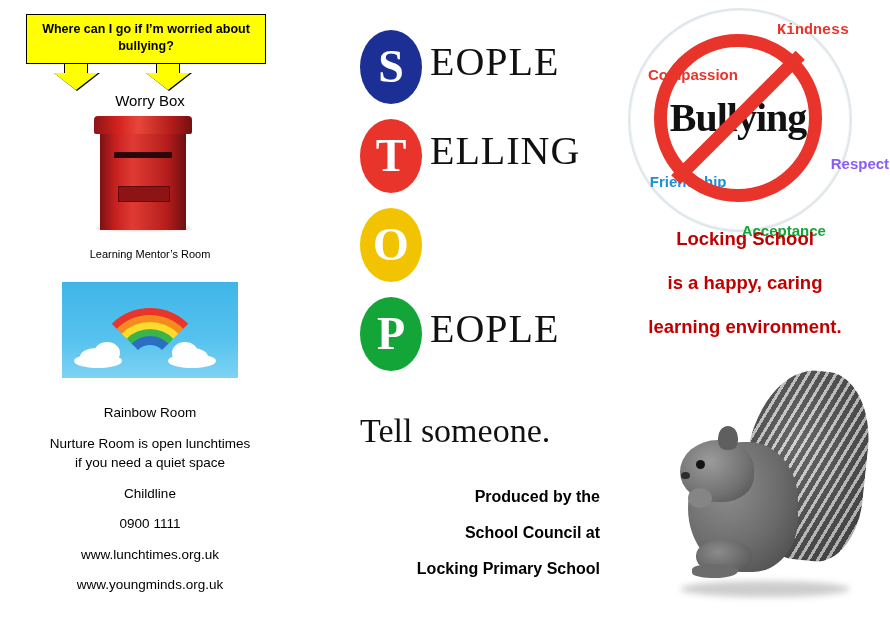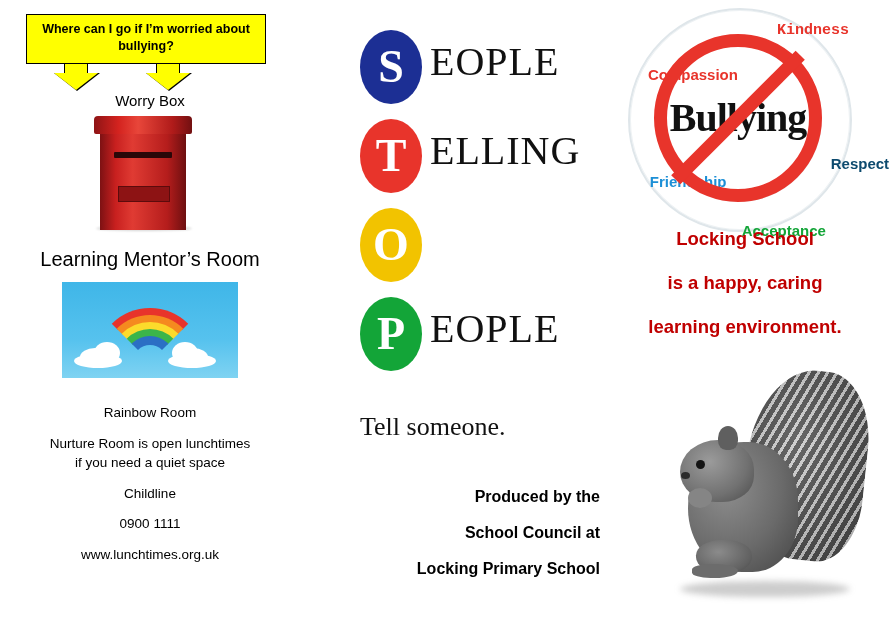--- a/index.html
+++ b/index.html
@@ -167,21 +167,21 @@
     border-radius: 50%;
     filter: blur(1px);
   }
 
   .mentor-label {
     position: absolute;
     left: 0;
     top: 248px;
     width: 300px;
     text-align: center;
-    font-size: 20px;
+    font-size: 11px;
   }
 
   
   .rainbow-pic {
     position: absolute;
     left: 62px;
     top: 282px;
     width: 176px;
     height: 96px;
     background: linear-gradient(to bottom, #3fb6e8 0%, #56c2ee 60%, #7fd3f2 100%);
@@ -266,21 +266,21 @@
     font-size: 40px;
     color: #111;
     letter-spacing: 1px;
   }
 
   .tell-someone {
     position: absolute;
     left: 60px;
     top: 412px;
     font-family: "Liberation Serif", serif;
-    font-size: 26px;
+    font-size: 34px;
     color: #111;
   }
 
   .produced {
     position: absolute;
     left: 0;
     top: 488px;
     width: 300px;
     text-align: right;
   }
@@ -529,20 +529,21 @@
       <div class="cloud cloud-r3"></div>
     </div>
 
     <div class="left-text-block">
       <div class="line">Rainbow Room</div>
       <div class="line tight" style="margin-bottom:2px">Nurture Room is open lunchtimes</div>
       <div class="line">if you need a quiet space</div>
       <div class="line">Childline</div>
       <div class="line">0900 1111</div>
       <div class="line">www.lunchtimes.org.uk</div>
+      <div class="line">www.youngminds.org.uk</div>
     </div>
   </div>
 
   <div class="col col-mid">
 
     <div class="stop-list">
       <div class="stop-row">
         <div class="stop-badge badge-s">S</div>
         <div class="stop-rest">EOPLE</div>
       </div>
@@ -574,21 +575,21 @@
       <div class="nb-ring"></div>
       <div class="nb-inner"></div>
 
       <div class="ring-word">
         <span style="transform: rotate(-60deg) translate(0,-104px) rotate(60deg);  color:#e8342b;">Compassion</span>
       </div>
       <div class="ring-word">
         <span style="transform: rotate(22deg) translate(0,-104px) rotate(-22deg); color:#e8342b;font-family:Liberation Mono, monospace;">Kindness</span>
       </div>
       <div class="ring-word">
-        <span style="transform: rotate(112deg) translate(0,-100px) rotate(-112deg); color:#0c4a6e;">Respect</span>
+        <span style="transform: rotate(112deg) translate(0,-100px) rotate(-112deg); color:#8b5cf6;">Respect</span>
       </div>
       <div class="ring-word">
         <span style="transform: rotate(178deg) translate(0,-104px) rotate(-178deg); color:#13a538;">Acceptance</span>
       </div>
       <div class="ring-word">
         <span style="transform: rotate(-122deg) translate(0,-104px) rotate(122deg); color:#1c8fd6;">Friendship</span>
       </div>
 
       <div class="nb-word">Bullying</div>
       <div class="nb-circle"></div>

